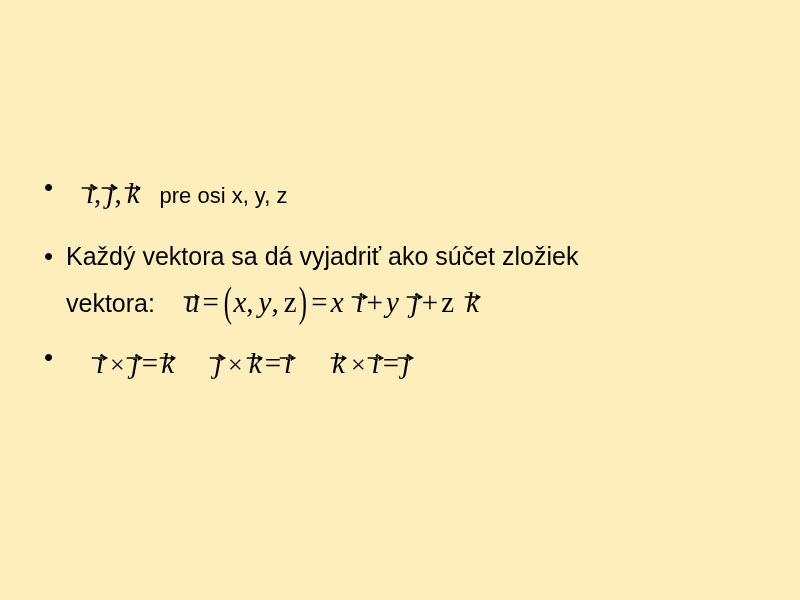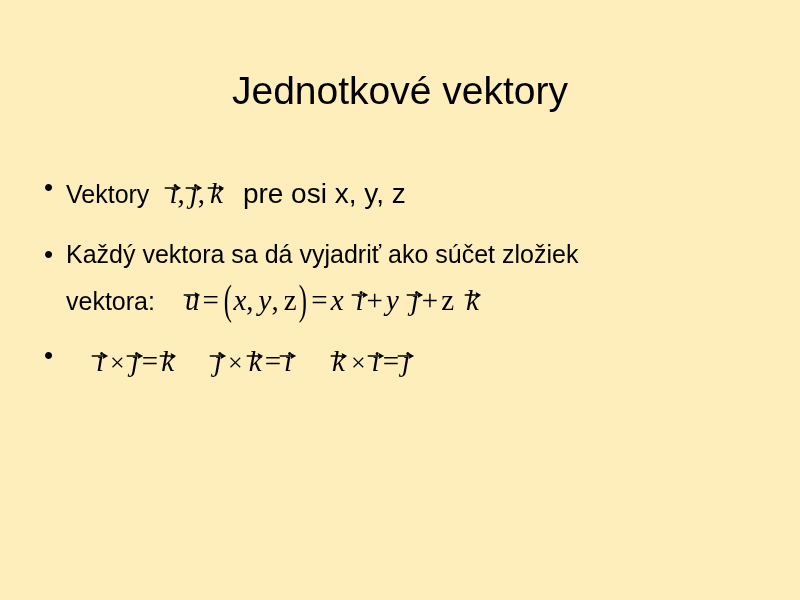--- a/index.html
+++ b/index.html
@@ -60,21 +60,21 @@
     align-items: baseline;
     flex-wrap: nowrap;
   }
   .txt {
     font-family: "Liberation Sans", sans-serif;
     font-size: 25px;
     line-height: 38px;
     white-space: pre;
   }
   .txt-sm {
-    font-size: 28px;
+    font-size: 22px;
   }
 
   
   .math {
     font-family: "Liberation Serif", serif;
     font-style: italic;
     font-size: 29px;
     line-height: 1;
     white-space: nowrap;
   }
@@ -141,28 +141,26 @@
   .gap-s { display: inline-block; width: 12px; }
   .gap-m { display: inline-block; width: 20px; }
   .gap-l { display: inline-block; width: 30px; }
   .gap-xl { display: inline-block; width: 40px; }
 </style>
 </head>
 <body>
 
 <div class="slide">
 
-  <h1 class="slide-title">Jednotkové vektory</h1>
 
   <div class="body">
 
     <div class="bullet-row row-1">
       <span class="bullet-dot">•</span>
       <span class="bullet-body">
-        <span class="txt">Vektory</span>
         <span class="gap-m"></span>
 
         <span class="vec">
           <span class="arr">
             <svg width="17" height="10" viewBox="0 0 17 10">
               <line x1="0.5" y1="6" x2="14.5" y2="6" stroke="#000" stroke-width="1.6"></line>
               <polygon points="17,6 11.5,3 12.3,6 11.5,9" fill="#000"></polygon>
             </svg>
           </span>
           <span class="ltr">i</span>

